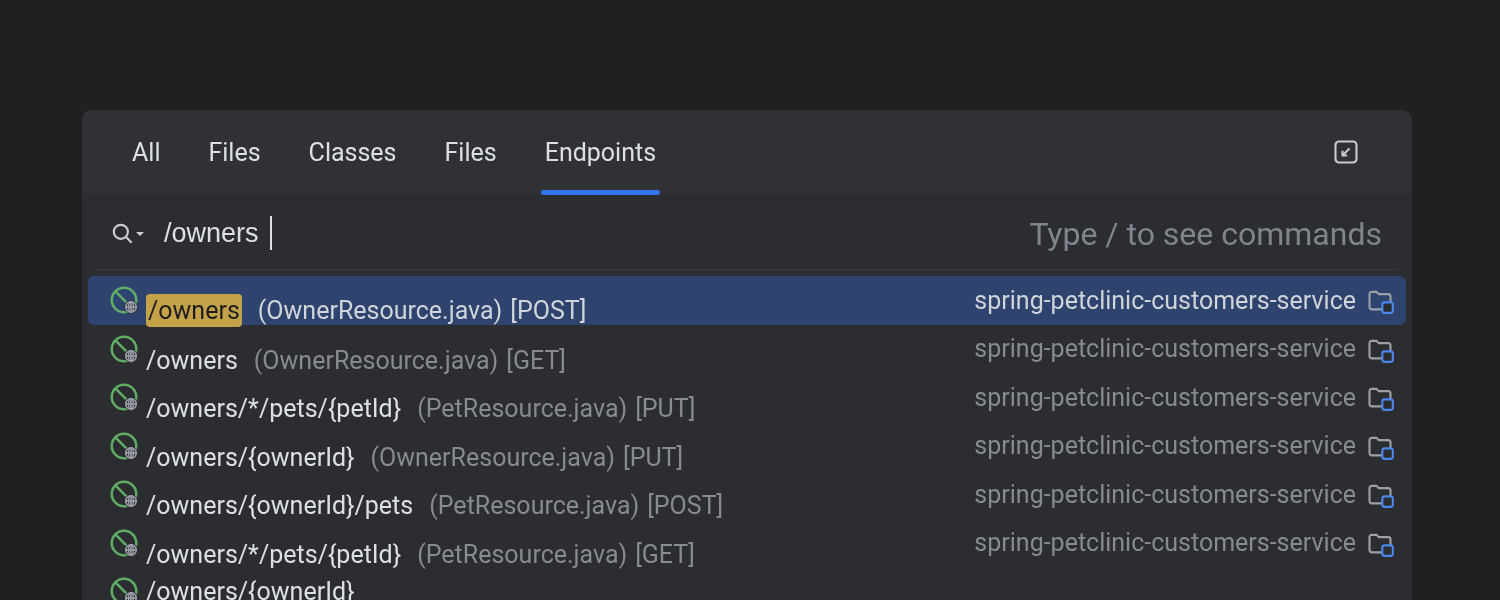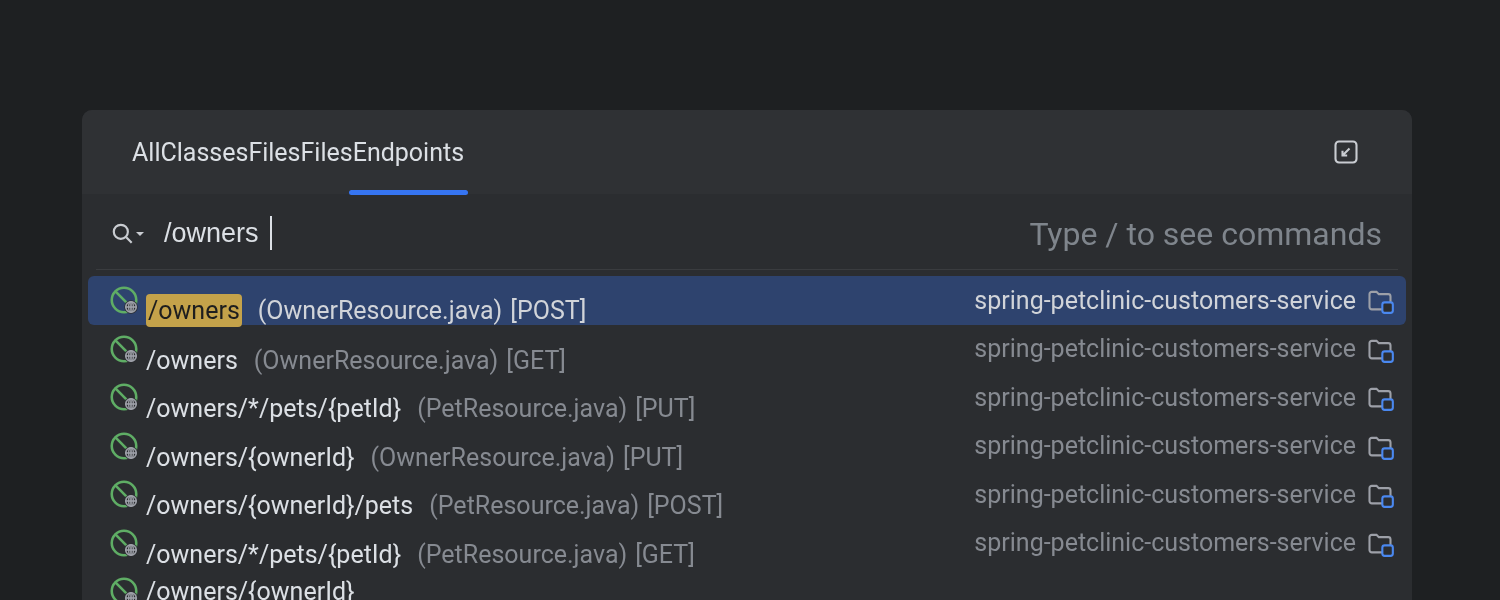--- a/index.html
+++ b/index.html
@@ -26,20 +26,21 @@
     }
     .tabs-bar {
       display: flex;
       align-items: center;
       height: 84px;
       padding: 0 30px 0 50px;
       background: #2f3134;
     }
     .tabs {
       display: flex;
+      gap: 48px;
       align-items: center;
     }
     .tab {
       font-size: 25px;
       color: #dce0e5;
       padding: 28px 0;
       cursor: pointer;
       position: relative;
     }
     .tab.active::after {
@@ -177,22 +178,22 @@
       flex-shrink: 0;
     }
   </style>
 </head>
 <body>
 
 <div class="popup">
   <div class="tabs-bar">
     <div class="tabs">
         <div class="tab">All</div>
+        <div class="tab">Files</div>
         <div class="tab">Classes</div>
-        <div class="tab">Files</div>
         <div class="tab">Files</div>
         <div class="tab active">Endpoints</div>
       </div>
     <div class="spacer"></div>
     <div class="popout-btn">
       <svg viewBox="0 0 24 24" fill="none" stroke="currentColor" stroke-width="1.8">
         <rect x="3" y="3" width="18" height="18" rx="3"></rect>
         <path d="M15 9 L9 15 M9 11 L9 15 L13 15"></path>
       </svg>
     </div>

